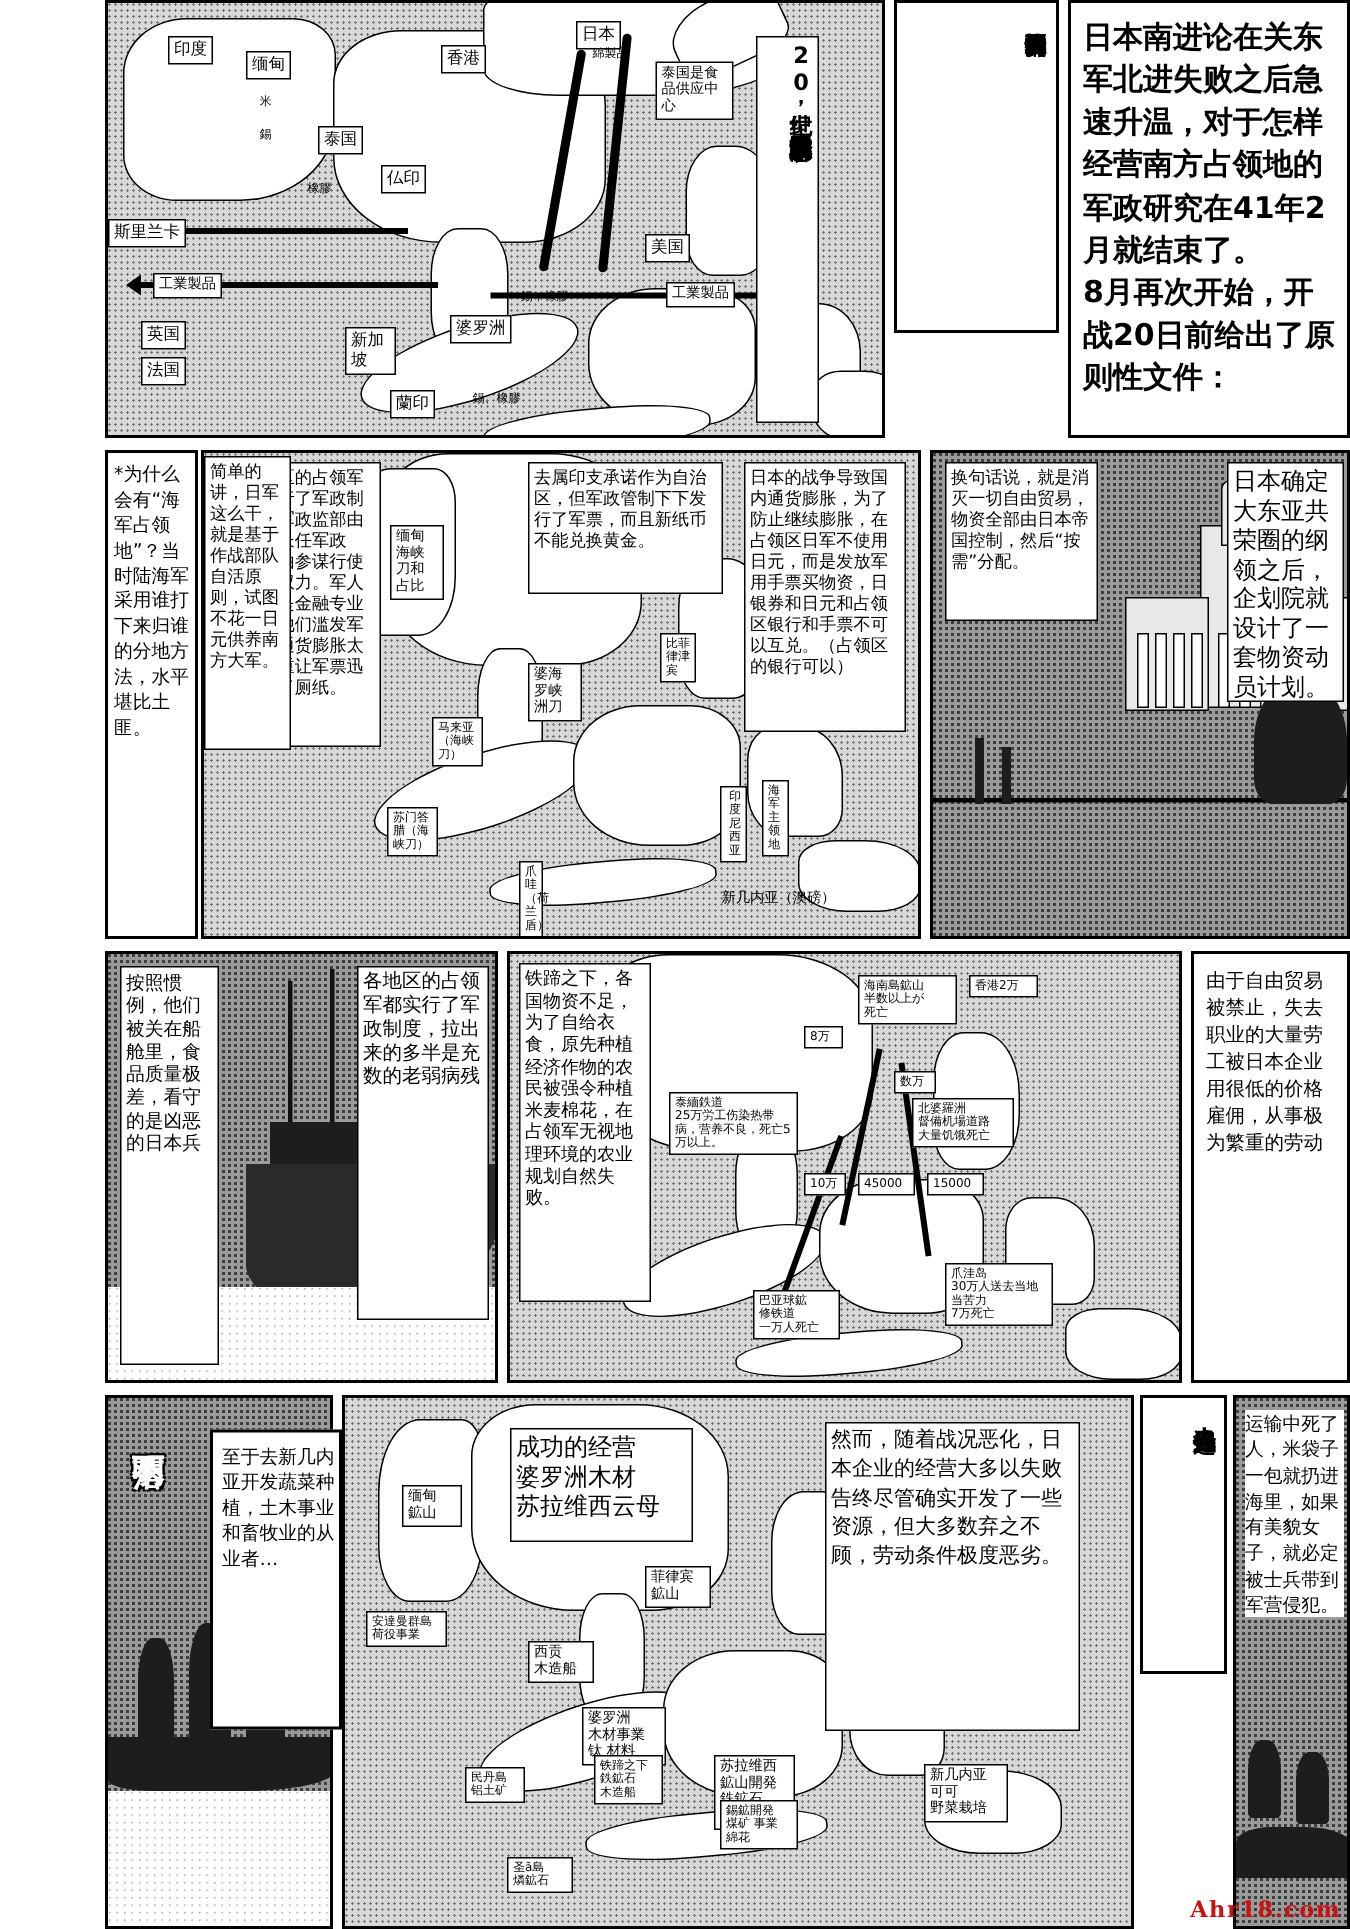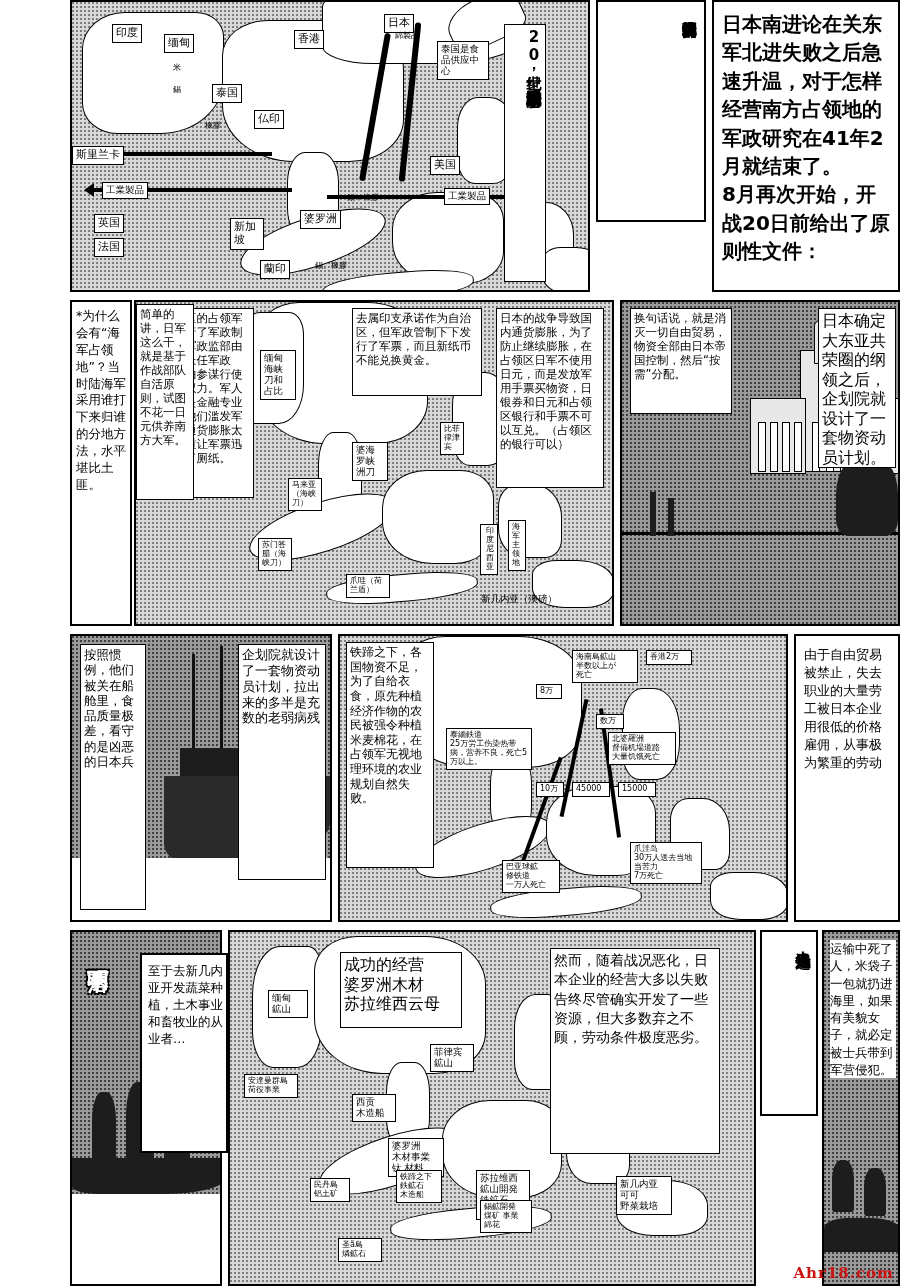--- a/index.html
+++ b/index.html
@@ -211,21 +211,21 @@
     <div class="tbox med" style="left:360px; top:6px; width:108px; height:180px; font-size:11.5px;">日本的战争导致国内通货膨胀，为了防止继续膨胀，在占领区日军不使用日元，而是发放军用手票买物资，日银券和日元和占领区银行和手票不可以互兑。（占领区的银行可以）</div>
     <div class="tbox med" style="left:216px; top:6px; width:130px; height:88px; font-size:11.5px;">去属印支承诺作为自治区，但军政管制下下发行了军票，而且新纸币不能兑换黄金。</div>
 
     <div class="tbox sm" style="left:124px; top:48px; width:36px;">缅甸海峡刀和占比</div>
     <div class="tbox sm" style="left:216px; top:140px; width:36px;">婆海罗峡洲刀</div>
     <div class="tbox xs" style="left:152px; top:176px; width:34px;">马来亚（海峡刀）</div>
     <div class="tbox xs" style="left:122px; top:236px; width:34px;">苏门答腊（海峡刀）</div>
     <div class="tbox xs" style="left:304px; top:120px; width:24px;">比菲律津宾</div>
     <div class="tbox xs" style="left:344px; top:222px; width:18px;text-align:right;">印度尼西亚</div>
     <div class="tbox xs" style="left:372px; top:218px; width:18px;">海军主领地</div>
-    <div class="tbox xs" style="left:210px; top:272px; width:44px;">爪哇（荷兰盾）</div>
+    <div class="tbox xs" style="left:210px; top:272px; width:16px;">爪哇（荷兰盾）</div>
     <div class="tbox sm" style="left:342px; top:290px; width:110px; border:none; background:transparent;">新几内亚（澳磅）</div>
 
   </div>
 
   <div class="tbox med" style="left:136px; top:304px; width:58px; height:196px; font-size:11.5px; z-index:5;">简单的讲，日军这么干，就是基于作战部队自活原则，试图不花一日元供养南方大军。</div>
 
   <div class="panel dark" style="left:620px; top:300px; width:280px; height:326px;">
 
     <div class="bldg" style="left:178px; top:48px; width:58px; height:120px;"></div>
     <div class="bldg" style="left:192px; top:18px; width:30px; height:42px; border-radius:6px 6px 0 0;"></div>
@@ -249,21 +249,21 @@
 
   <div class="panel dark" style="left:70px; top:634px; width:262px; height:288px;">
     <div class="mast" style="left:120px; top:18px; height:110px;"></div>
     <div class="mast" style="left:148px; top:10px; height:118px;"></div>
     <div class="mast" style="left:176px; top:24px; height:104px;"></div>
     <div class="figure" style="left:192px; top:60px; width:18px; height:68px;"></div>
     <div class="figure" style="left:108px; top:112px; width:120px; height:30px;"></div>
     <div class="ship-hull" style="left:92px; top:140px; width:168px; height:96px;"></div>
     <div class="sea" style="left:0px; top:222px; width:262px; height:64px;"></div>
     <div class="tbox med" style="left:8px; top:8px; width:66px; height:266px; font-size:12.5px;">按照惯例，他们被关在船舱里，食品质量极差，看守的是凶恶的日本兵</div>
-    <div class="tbox med" style="left:166px; top:8px; width:88px; height:236px; font-size:13px;">企划院就设计了一套物资动员计划，拉出来的多半是充数的老弱病残</div>
+    <div class="tbox med" style="left:166px; top:8px; width:88px; height:236px; font-size:13px;">各地区的占领军都实行了军政制度，拉出来的多半是充数的老弱病残</div>
   </div>
 
   <div class="panel shaded" style="left:338px; top:634px; width:450px; height:288px;">
     <div class="land" style="left:60px; top:0px; width:180px; height:130px; border-radius:25% 35% 30% 40%;"></div>
     <div class="land" style="left:150px; top:118px; width:40px; height:80px; border-radius:35%;"></div>
     <div class="land" style="left:72px; top:188px; width:140px; height:44px; border-radius:50%; transform:rotate(-18deg);"></div>
     <div class="land" style="left:206px; top:150px; width:108px; height:88px; border-radius:40% 30% 35% 45%;"></div>
     <div class="land" style="left:150px; top:252px; width:150px; height:26px; border-radius:45%; transform:rotate(-5deg);"></div>
     <div class="land" style="left:282px; top:52px; width:56px; height:90px; border-radius:35% 45% 40% 30%;"></div>
     <div class="land" style="left:330px; top:162px; width:58px; height:70px; border-radius:30% 45% 25% 40%;"></div>

